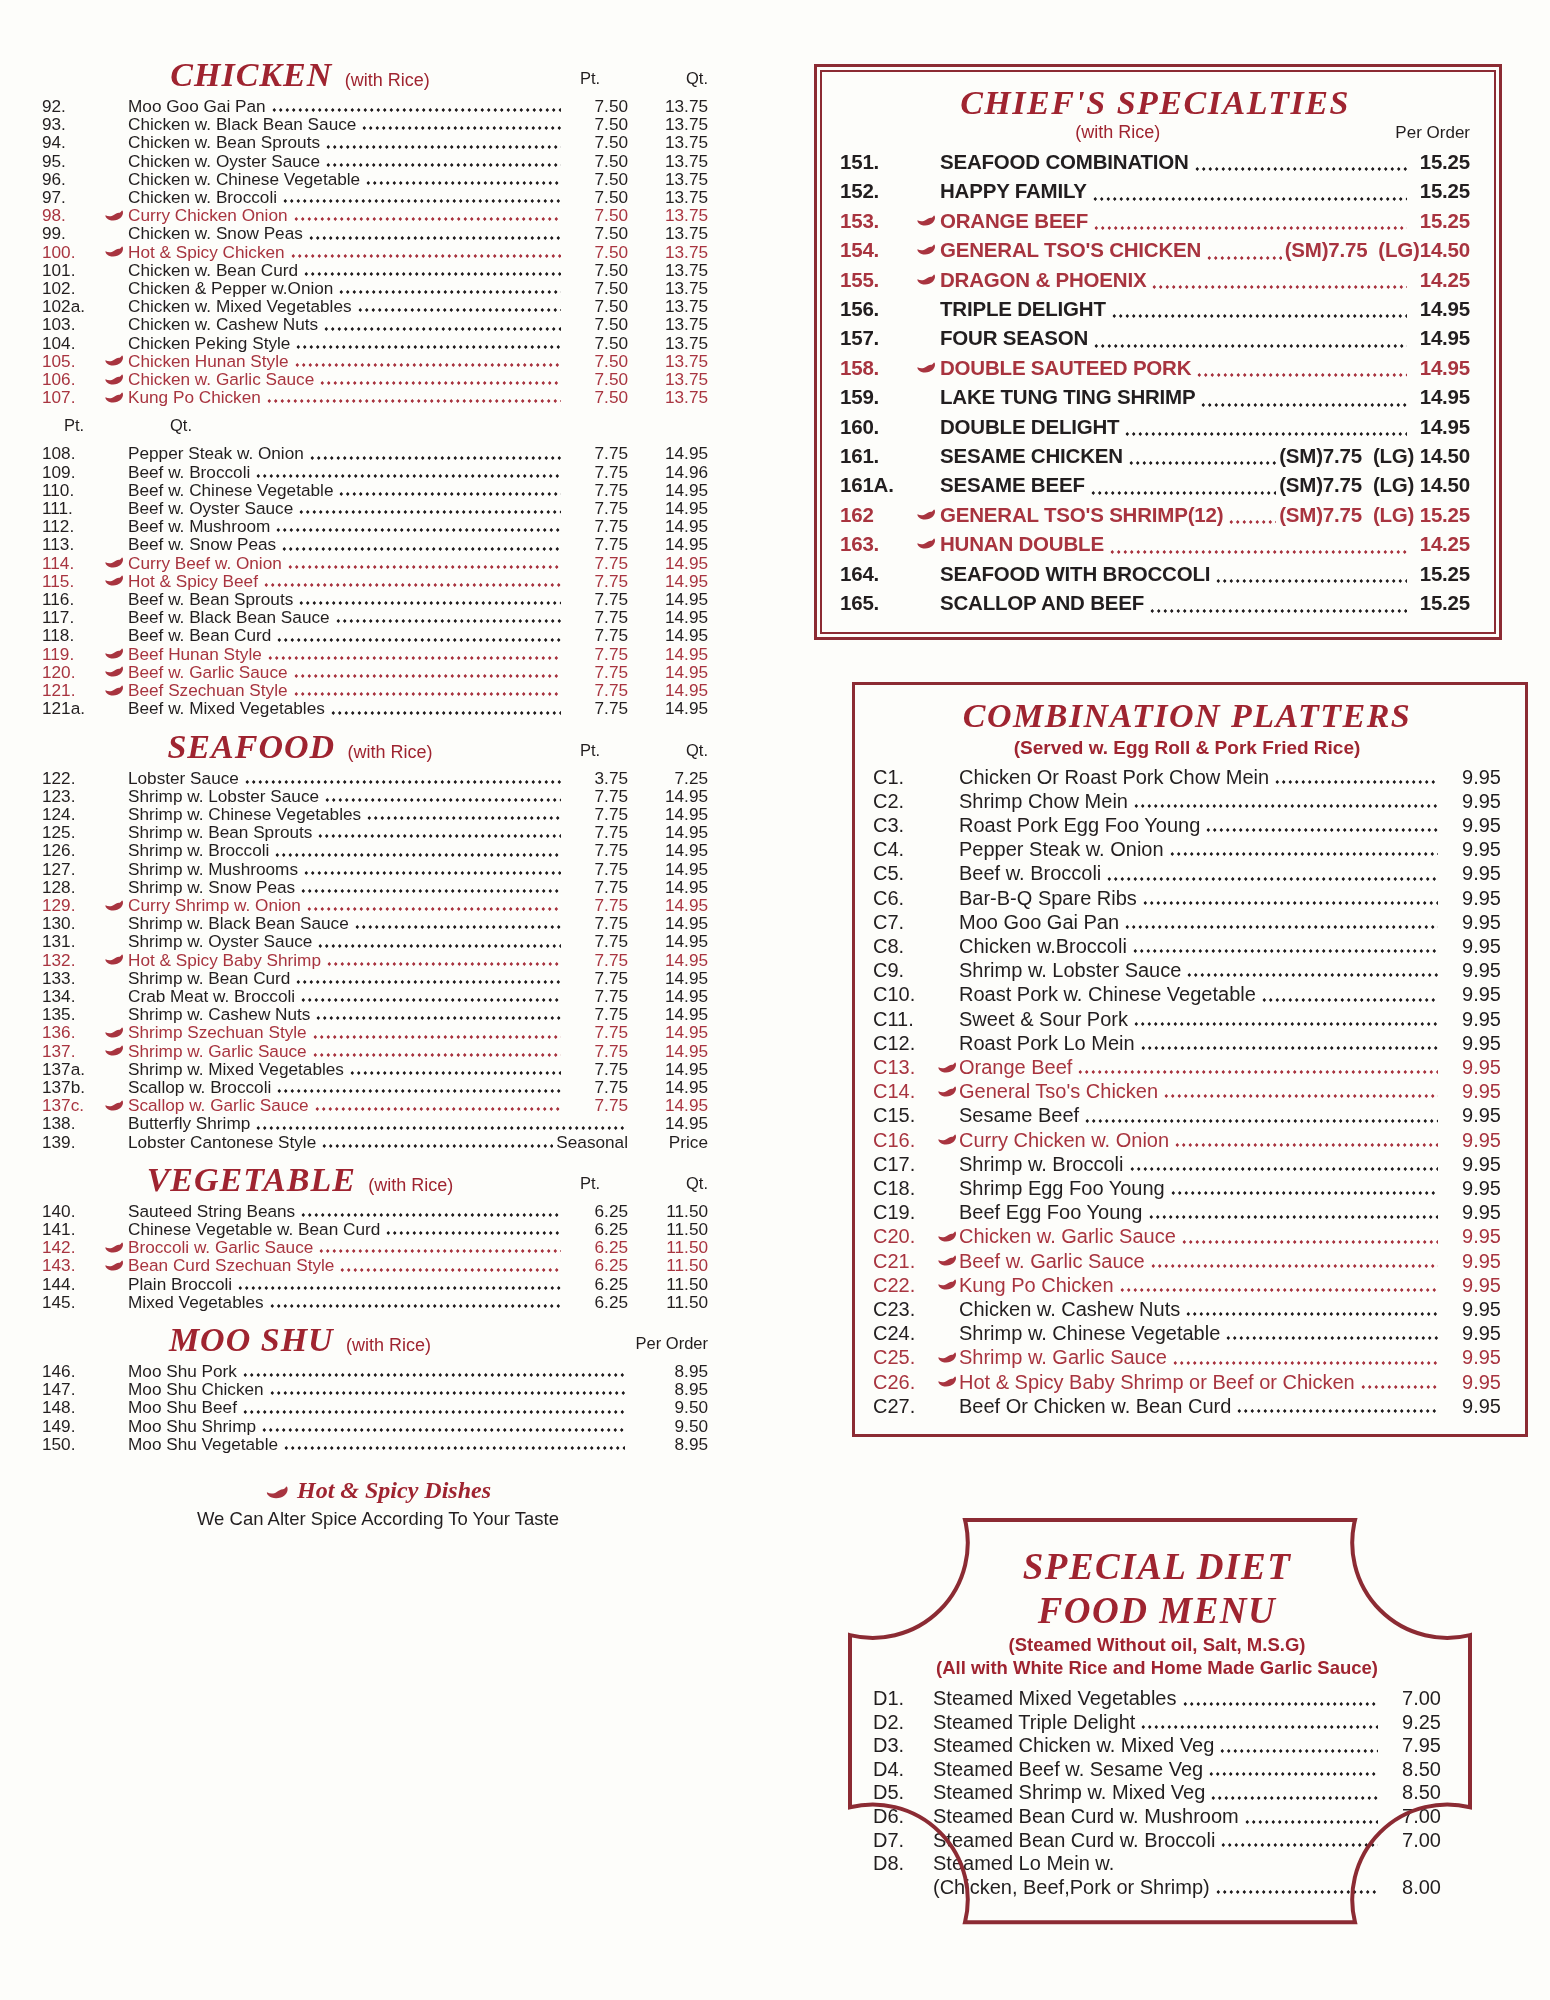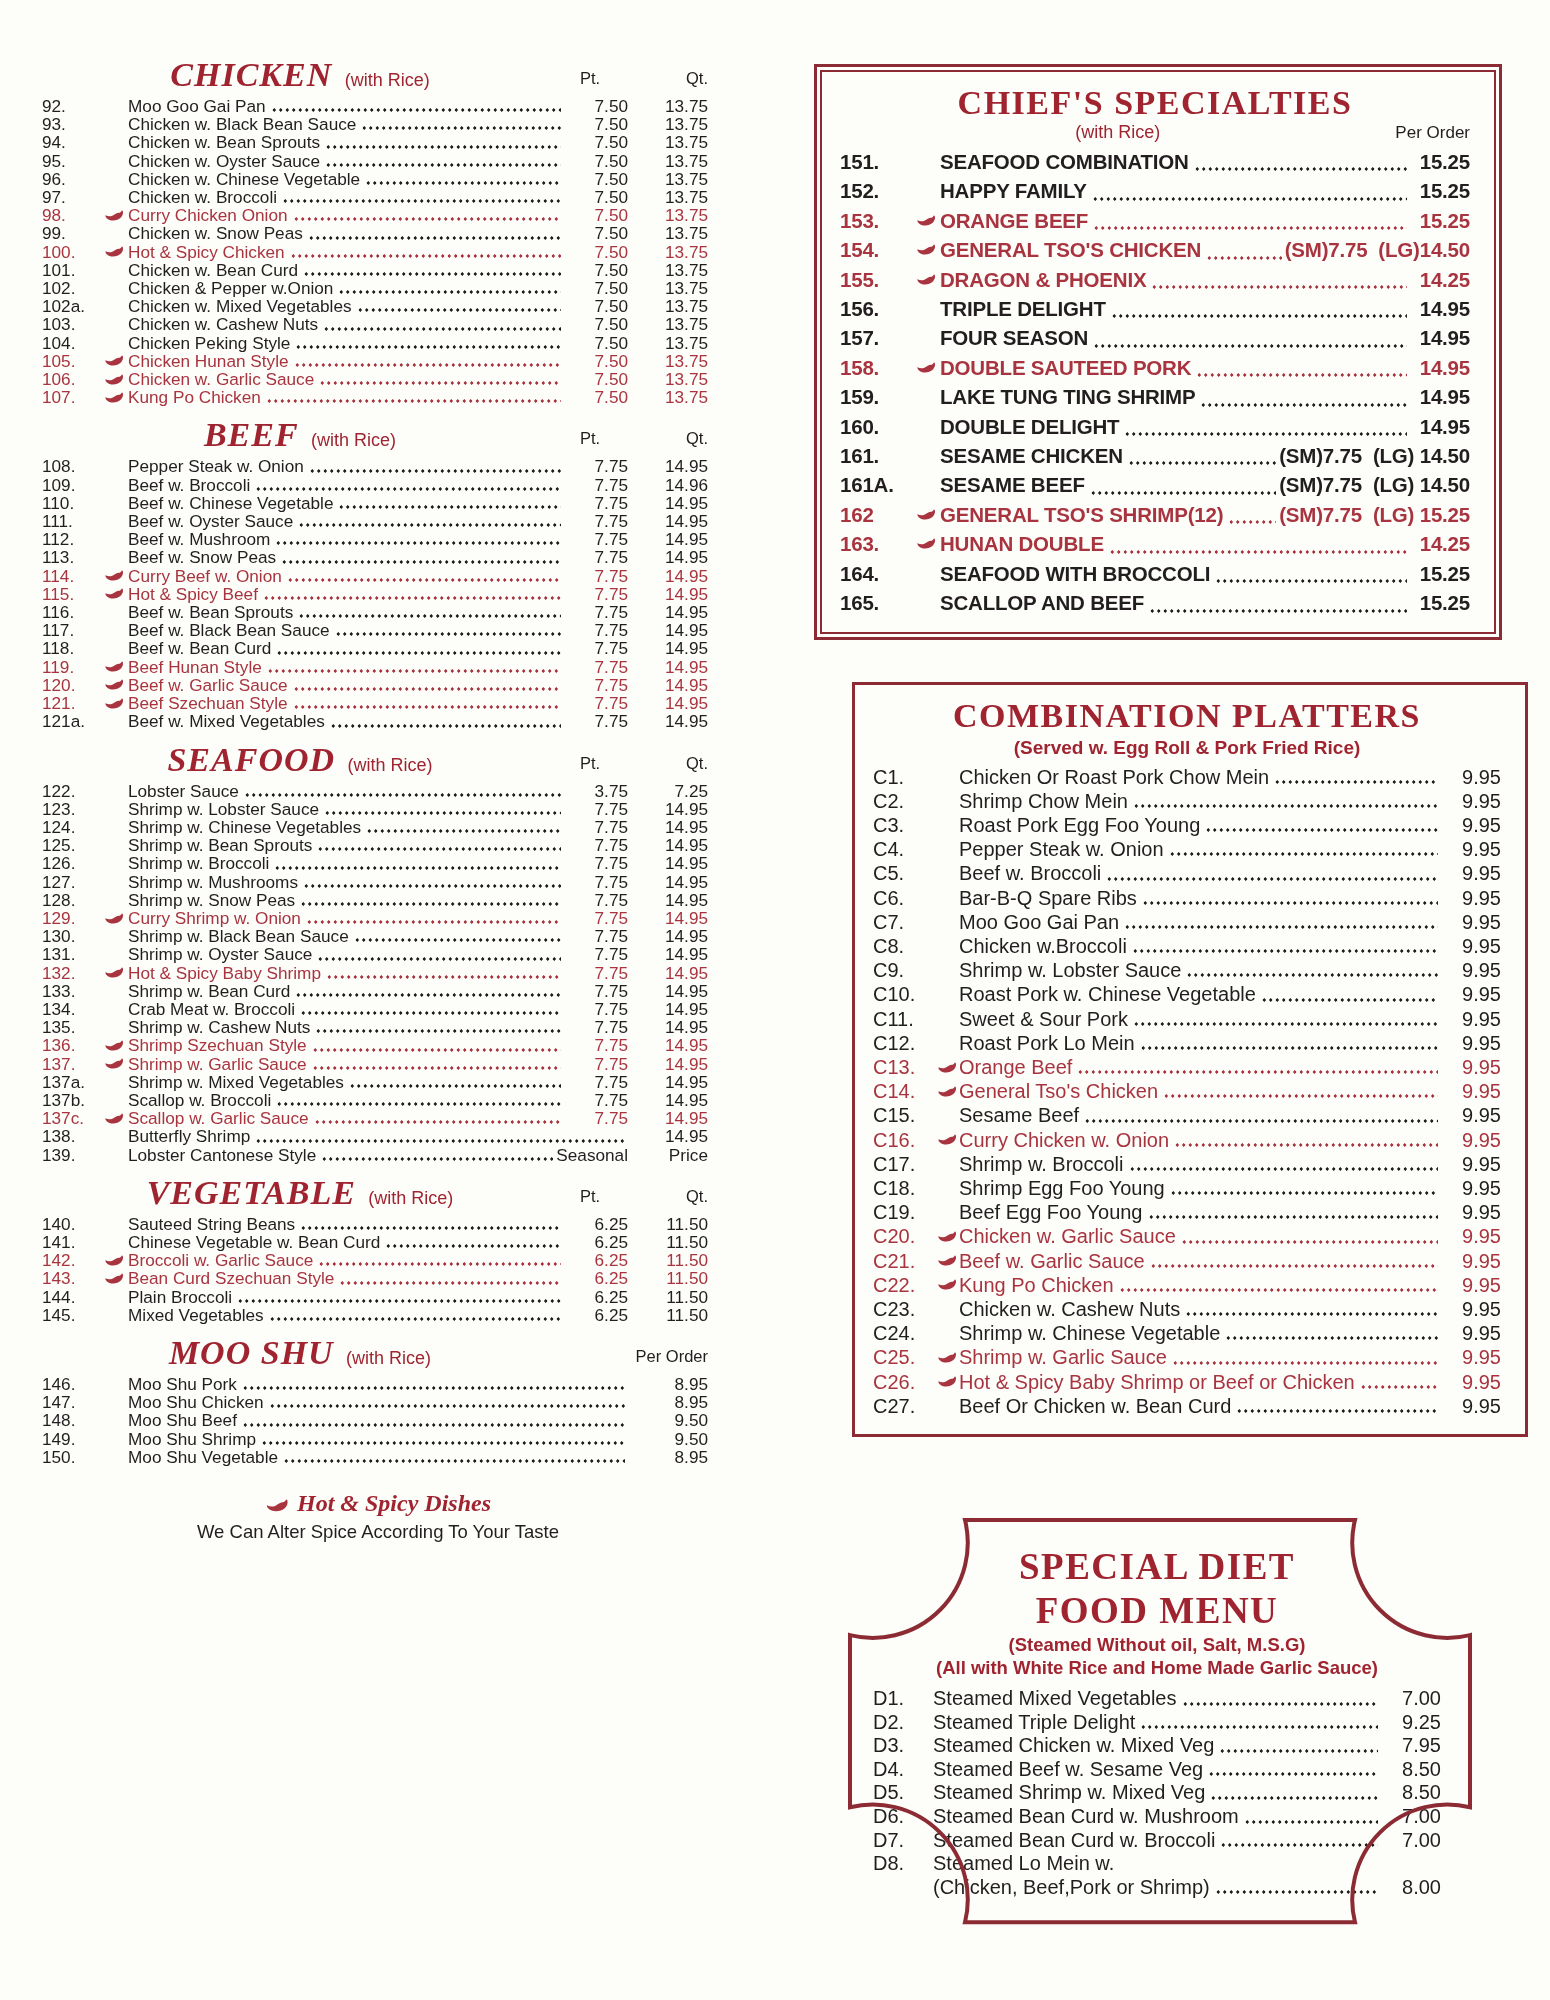--- a/index.html
+++ b/index.html
@@ -42,21 +42,21 @@
   .footer-spicy{font-family:"Liberation Serif","DejaVu Serif",serif;font-style:italic;font-weight:bold;
                 font-size:24px;color:var(--red);}
   .footer-spicy .chili{display:inline-block;vertical-align:middle;margin-right:8px;width:24px;height:15px;}
   .footer-note{font-size:18.5px;color:var(--ink);margin-top:4px;}
 
   
   .right-col{position:absolute;left:820px;top:70px;width:676px;}
   .box{background:var(--paper);border:3px solid var(--border);box-sizing:border-box;width:676px;}
   .specialties{border-width:2px;position:relative;padding:12px 24px 14px 18px;}
   .specialties::before{content:'';position:absolute;inset:-8px;border:3px solid var(--border);pointer-events:none;}
-  .box-title{font-family:"Liberation Serif","DejaVu Serif",serif;font-weight:bold;
+  .box-title{font-family:"Liberation Serif","DejaVu Serif",serif;font-style:italic;font-weight:bold;
              font-size:34px;color:var(--red);text-align:center;letter-spacing:1.5px;white-space:nowrap;}
   .spec-subrow{display:flex;align-items:baseline;margin:0 0 4px 0;}
   .spec-sub{flex:1;text-align:center;font-size:18px;color:var(--red);}
   .spec-perorder{font-size:17px;color:var(--ink);}
   .specialties .menu-row{font-size:20.5px;line-height:29.4px;font-weight:bold;letter-spacing:-0.2px;}
   .specialties .num{width:76px;}
   .box .price{min-width:60px;text-align:right;flex:none;white-space:pre;}
   .box .leader{margin-bottom:5px;}
 
   .platters{margin-top:48px;padding:12px 24px 16px 18px;margin-left:32px;}
@@ -299,24 +299,20 @@
               </span>
     <span class="name">Kung Po Chicken</span>
     <span class="leader"></span>
     <span class="pt">7.50</span>
     <span class="qt">13.75</span>
   </div>
           </div>
   </section>
         <section class="menu-section">
     <div class="sec-header">
-      <span class="sec-title-area">
-        <span class="sec-title">BEEF</span>
-        <span class="sec-sub">(with Rice)</span>
-      </span>
       <span class="col-label pt-col">Pt.</span>
       <span class="col-label qt-col">Qt.</span>
     </div>
     <div class="sec-items">
             <div class="menu-row">
     <span class="num">108.</span>
     <span class="chili-cell" style="visibility: hidden;">
                 <svg class="chili">
                   <use href="#chili"></use>
                 </svg>

